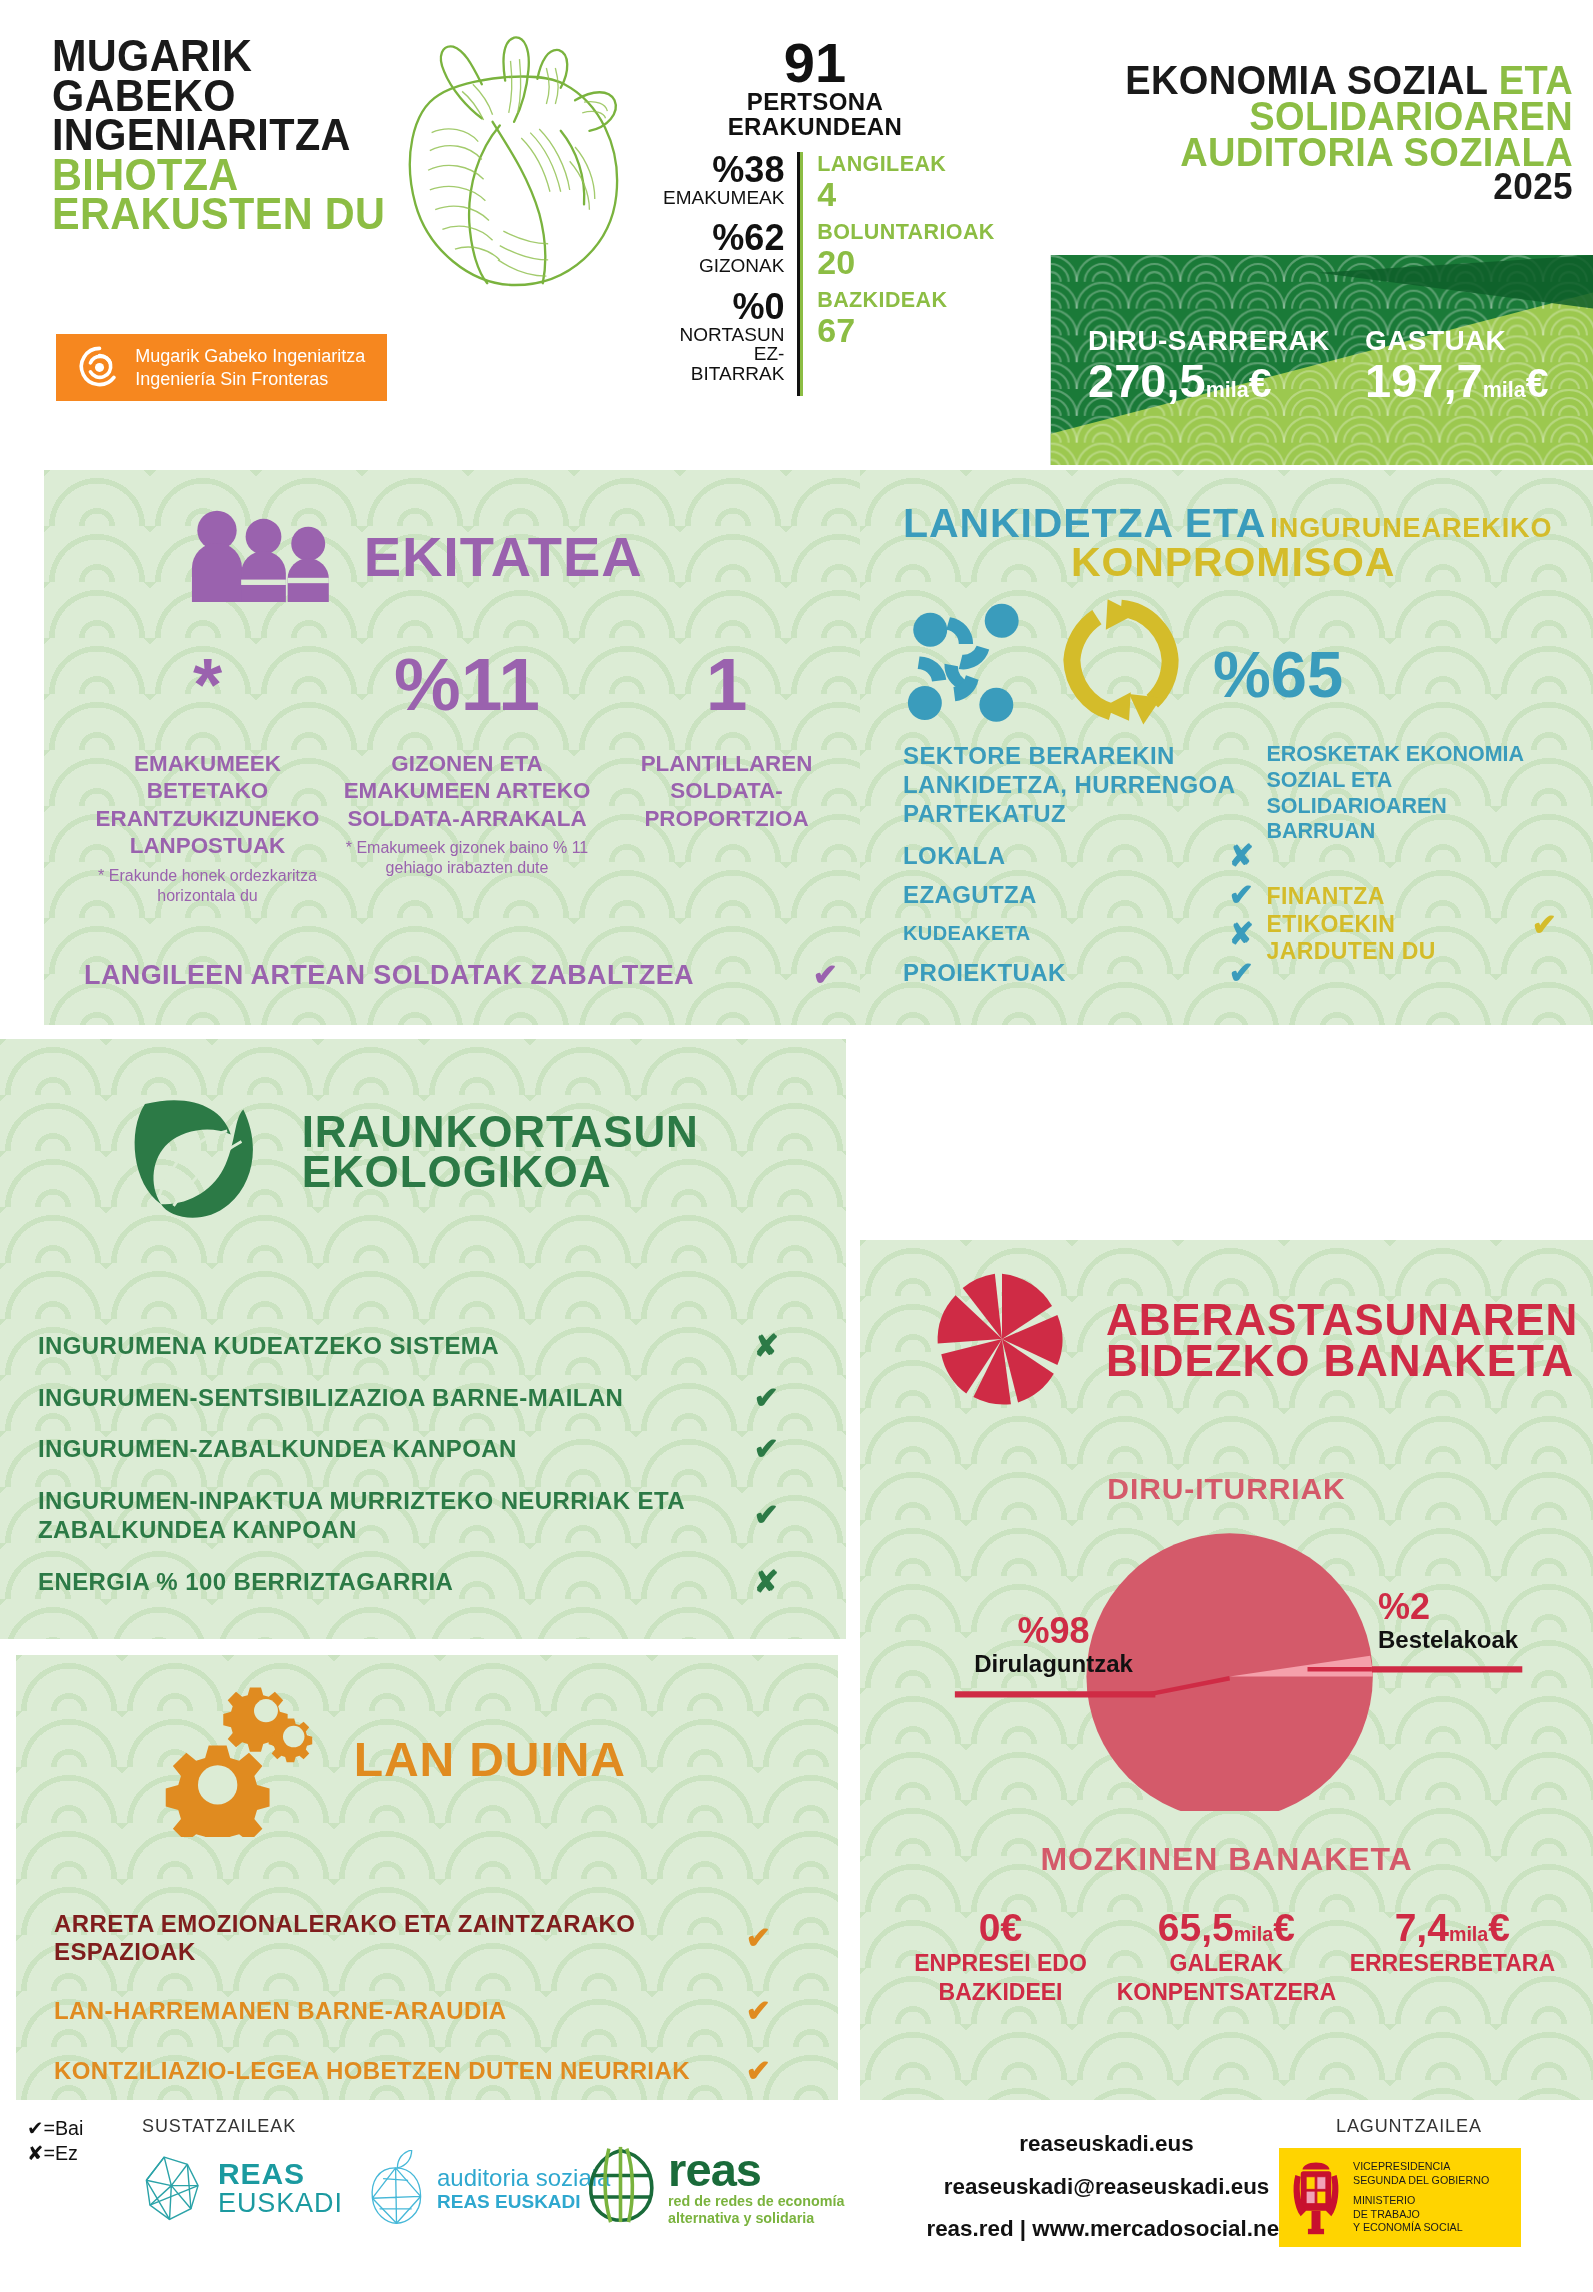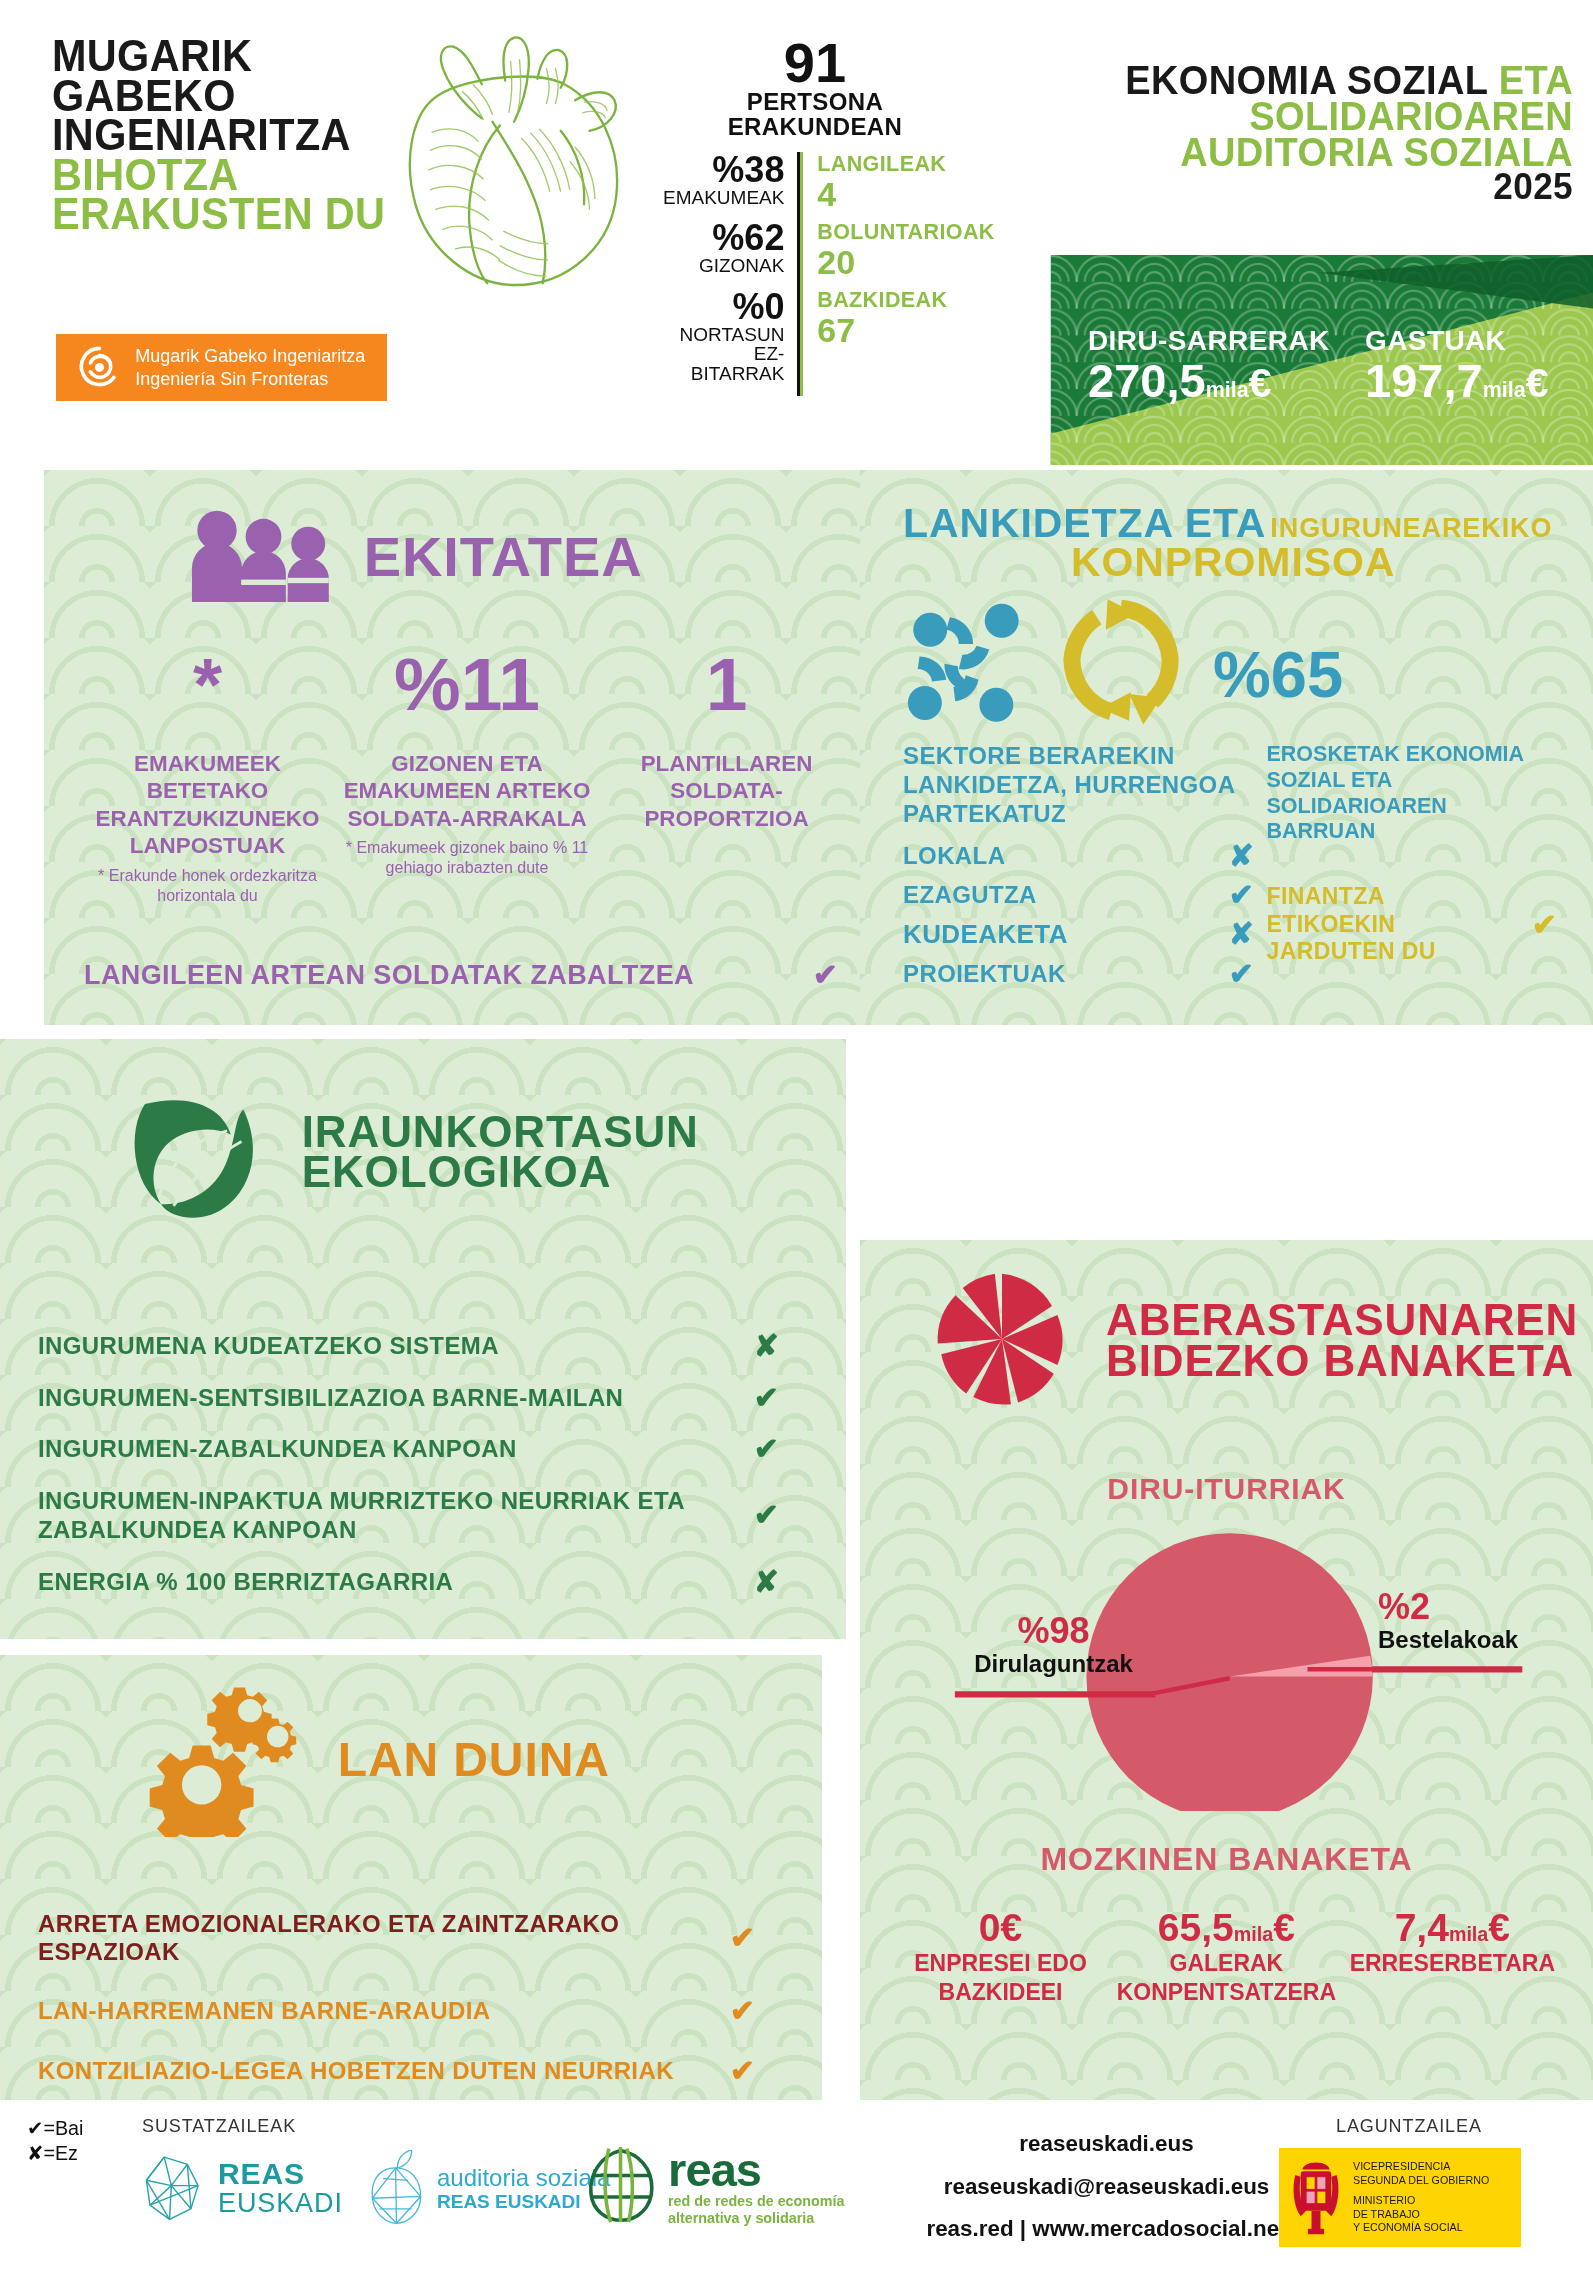--- a/index.html
+++ b/index.html
@@ -312,21 +312,21 @@
         <div class="cond" style="color:#3a9cbc; font-size:24px; font-weight:bold; line-height:1.2; letter-spacing:0.4px;">SEKTORE BERAREKIN LANKIDETZA, HURRENGOA PARTEKATUZ</div>
         <div class="row" style="margin-top:12.5px;">
           <span class="lab" style="color:#3a9cbc; font-size:24px;">LOKALA</span>
           <span class="mark" style="color:#3a9cbc;">✘</span>
         </div>
         <div class="row" style="margin-top:9px;">
           <span class="lab" style="color:#3a9cbc; font-size:24px;">EZAGUTZA</span>
           <span class="mark" style="color:#3a9cbc;">✔</span>
         </div>
         <div class="row" style="margin-top:9px;">
-          <span class="lab" style="color:#3a9cbc; font-size:26px;">KUDEAKETA</span>
+          <span class="lab" style="color:#3a9cbc; font-size:20px;">KUDEAKETA</span>
           <span class="mark" style="color:#3a9cbc;">✘</span>
         </div>
         <div class="row" style="margin-top:9px;">
           <span class="lab" style="color:#3a9cbc; font-size:24px;">PROIEKTUAK</span>
           <span class="mark" style="color:#3a9cbc;">✔</span>
         </div>
       </div>
       <div style="flex:1;">
         <div class="cond" style="color:#3a9cbc; font-size:21.5px; font-weight:bold; line-height:1.2;">EROSKETAK EKONOMIA SOZIAL ETA SOLIDARIOAREN BARRUAN</div>
         <div class="row" style="margin-top:38px; align-items:center;">
@@ -450,21 +450,21 @@
         <div style="color:#cf2b45; font-size:39px; font-weight:bold; line-height:1.05;">
           <span>7,4</span><span style="font-size:19.7px;">mila</span><span>€</span>
         </div>
         <div class="cond" style="color:#cf2b45; font-size:23px; font-weight:bold; line-height:1.25;">ERRESERBETARA</div>
         <div class="cond" style="color:#cf2b45; font-size:23px; font-weight:bold; line-height:1.25;"></div>
       </div>
     </div>
   </div>
 </div>
 
-<div class="panel" style="left:0; top:1655px; width:822px; height:445px;">
+<div class="panel" style="left:16px; top:1655px; width:822px; height:445px;">
   <div class="pat"></div>
   <div class="pc">
     <div class="sec-h" style="padding:25px 0 0 139px;">
       <span>
         <svg width="179" height="157" viewBox="0 0 200 175">
           <g fill="#e08b20">
             <path d="M68 70 l10-3 4-14 20 0 4 14 10 3 11-9 15 15 -9 11 3 10 14 4 0 20 -14 4 -3 10 9 11 -15 15 -11-9 -10 3 -4 14 -20 0 -4-14 -10-3 -11 9 -15-15 9-11 -3-10 -14-4 0-20 14-4 3-10 -9-11 15-15 Z" transform="translate(-22,20) scale(1.0)"></path>
           </g>
           <circle cx="70" cy="117" r="22" fill="#dcecd5"></circle>
           <g fill="#e08b20" transform="translate(80,0) scale(0.62)">

